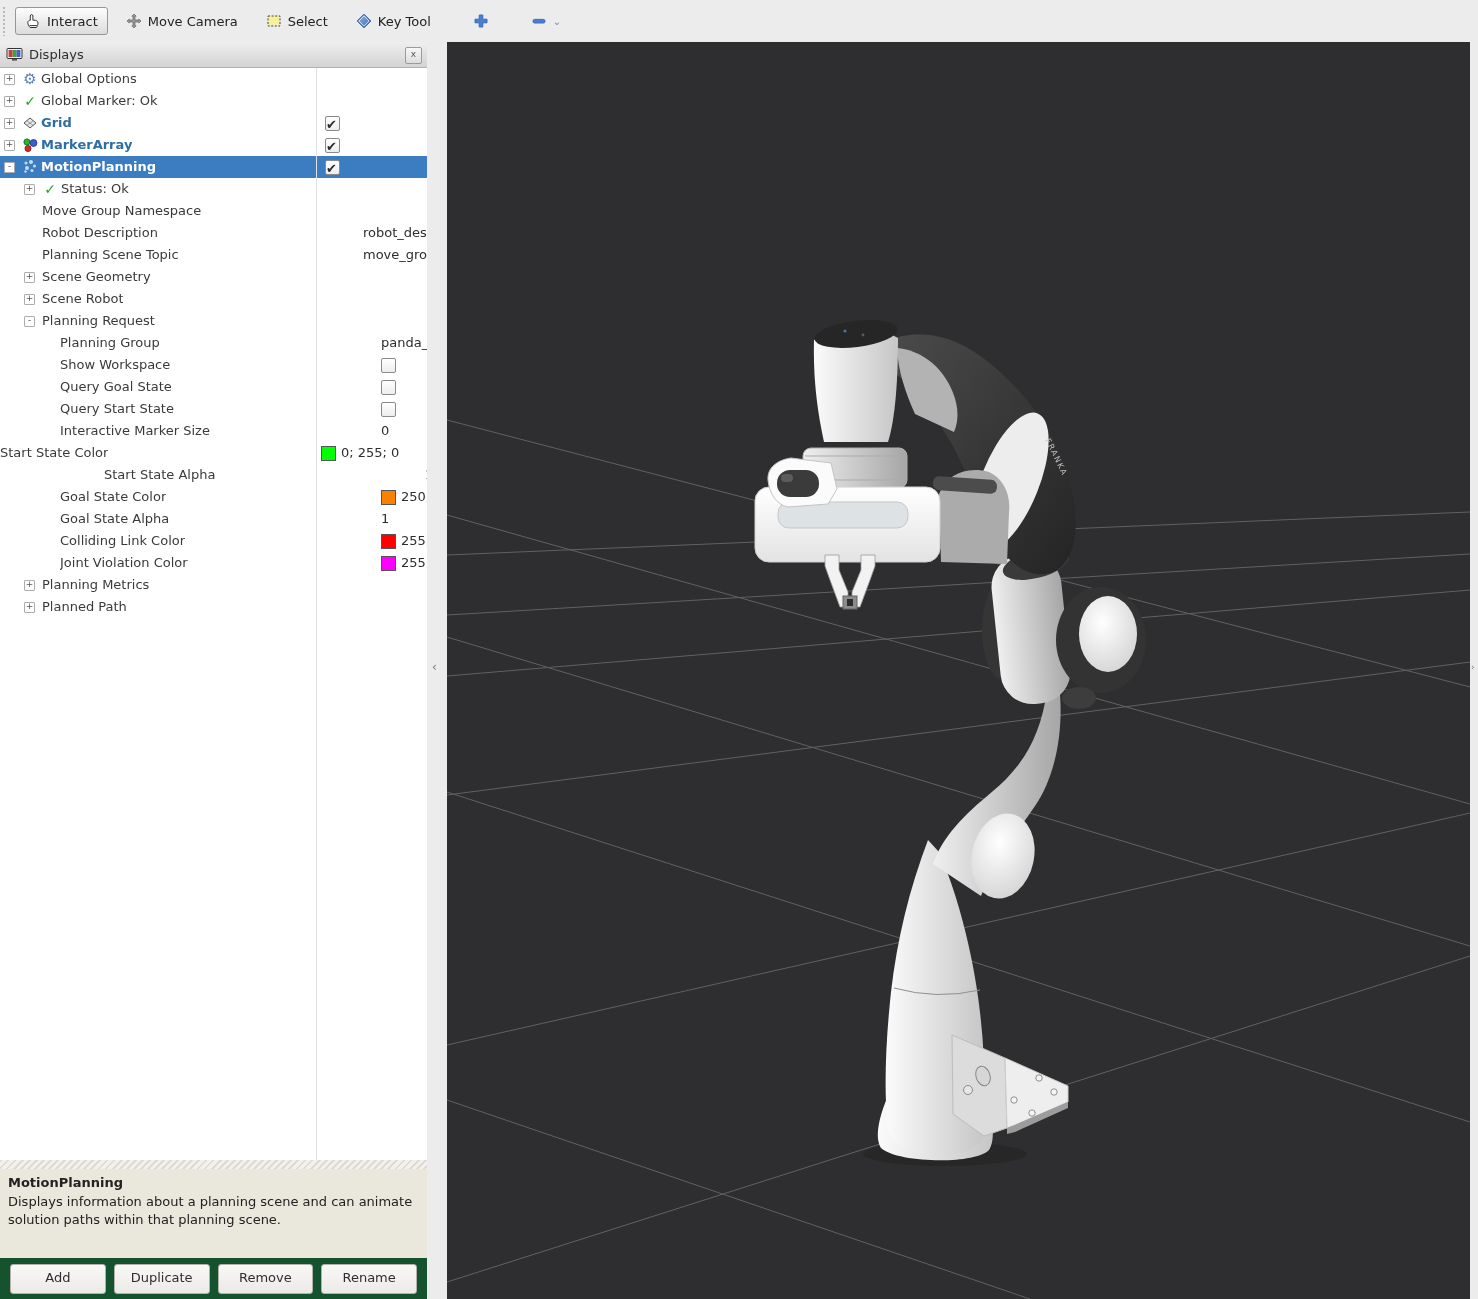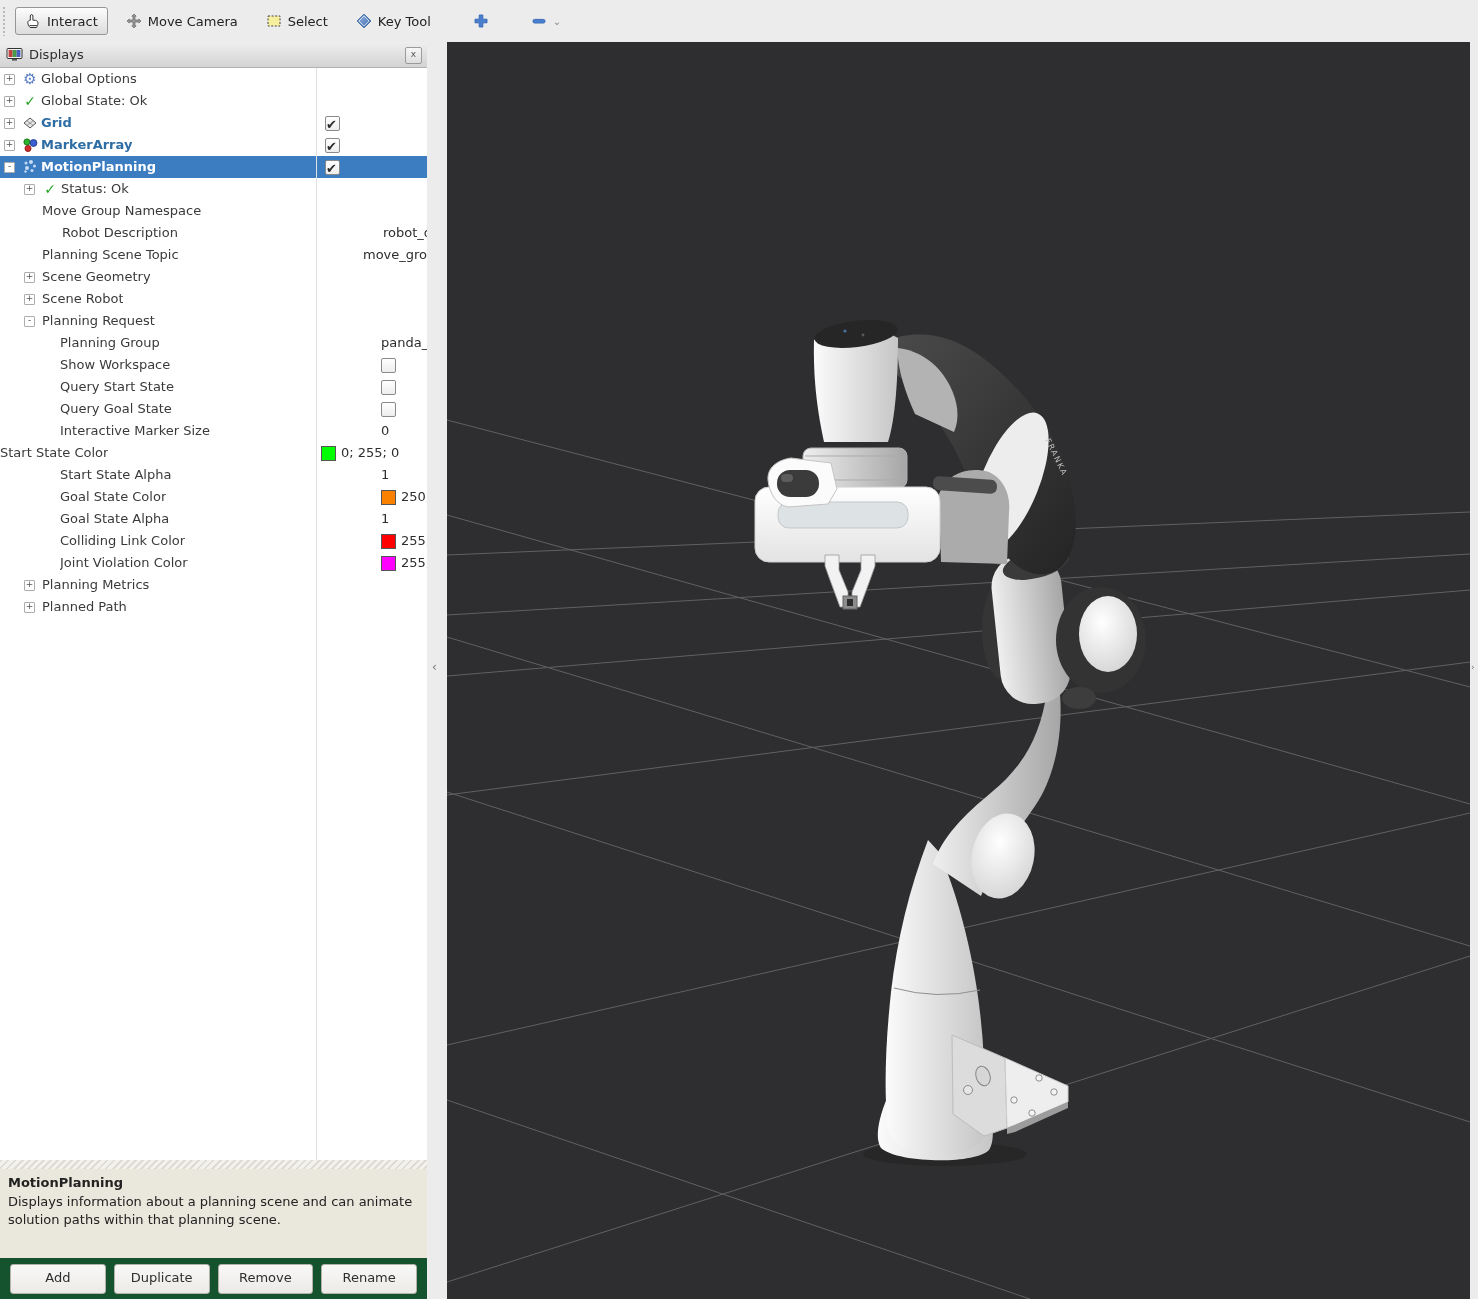--- a/index.html
+++ b/index.html
@@ -157,21 +157,21 @@
           <div class="exp">+</div>
           <div class="ticon gear">⚙</div>
           <span class="lbl">Global Options</span>
         </div>
         <div class="tval"></div>
       </div>
       <div class="trow">
         <div class="tname" style="padding-left: 4px;">
           <div class="exp">+</div>
           <div class="ticon gcheck">✓</div>
-          <span class="lbl">Global State: Ok</span>
+          <span class="lbl">Global Marker: Ok</span>
         </div>
         <div class="tval"></div>
       </div>
       <div class="trow">
         <div class="tname" style="padding-left: 4px;">
           <div class="exp">+</div>
           <div class="ticon"><svg width="16" height="16">
               <polygon points="8,3 14,8 8,13 2,8" fill="#e8e8e8" stroke="#555"></polygon>
               <path d="M5,5.9 L11,10.3 M11,5.9 L5,10.3" stroke="#777" stroke-width=".7"></path>
             </svg></div>
@@ -222,21 +222,21 @@
         </div>
         <div class="tval"></div>
       </div>
       <div class="trow">
         <div class="tname" style="padding-left: 42px;">
           <span class="lbl">Move Group Namespace</span>
         </div>
         <div class="tval"></div>
       </div>
       <div class="trow">
-        <div class="tname" style="padding-left: 62px;">
+        <div class="tname" style="padding-left: 42px;">
           <span class="lbl">Robot Description</span>
         </div>
         <div class="tval">
           <span>robot_descrip…</span>
         </div>
       </div>
       <div class="trow">
         <div class="tname" style="padding-left: 42px; align-items: flex-end;">
           <span class="lbl">Planning Scene Topic</span>
         </div>
@@ -276,29 +276,29 @@
       <div class="trow">
         <div class="tname" style="padding-left: 60px;">
           <span class="lbl">Show Workspace</span>
         </div>
         <div class="tval">
           <div class="cbox"></div>
         </div>
       </div>
       <div class="trow">
         <div class="tname" style="padding-left: 60px;">
+          <span class="lbl">Query Goal State</span>
+        </div>
+        <div class="tval">
+          <div class="cbox"></div>
+        </div>
+      </div>
+      <div class="trow">
+        <div class="tname" style="padding-left: 60px;">
           <span class="lbl">Query Start State</span>
-        </div>
-        <div class="tval">
-          <div class="cbox"></div>
-        </div>
-      </div>
-      <div class="trow">
-        <div class="tname" style="padding-left: 60px;">
-          <span class="lbl">Query Goal State</span>
         </div>
         <div class="tval">
           <div class="cbox"></div>
         </div>
       </div>
       <div class="trow">
         <div class="tname" style="padding-left: 60px;">
           <span class="lbl">Interactive Marker Size</span>
         </div>
         <div class="tval">
@@ -308,21 +308,21 @@
       <div class="trow">
         <div class="tname" style="">
           <span class="lbl">Start State Color</span>
         </div>
         <div class="tval">
           <div class="swatch" style="background: rgb(0, 255, 0);"></div>
           <span>0; 255; 0</span>
         </div>
       </div>
       <div class="trow">
-        <div class="tname" style="padding-left: 60px;">
+        <div class="tname" style="padding-left: 60px; margin-left: 44px;">
           <span class="lbl">Start State Alpha</span>
         </div>
         <div class="tval">
           <span>1</span>
         </div>
       </div>
       <div class="trow">
         <div class="tname" style="padding-left: 60px;">
           <span class="lbl">Goal State Color</span>
         </div>

